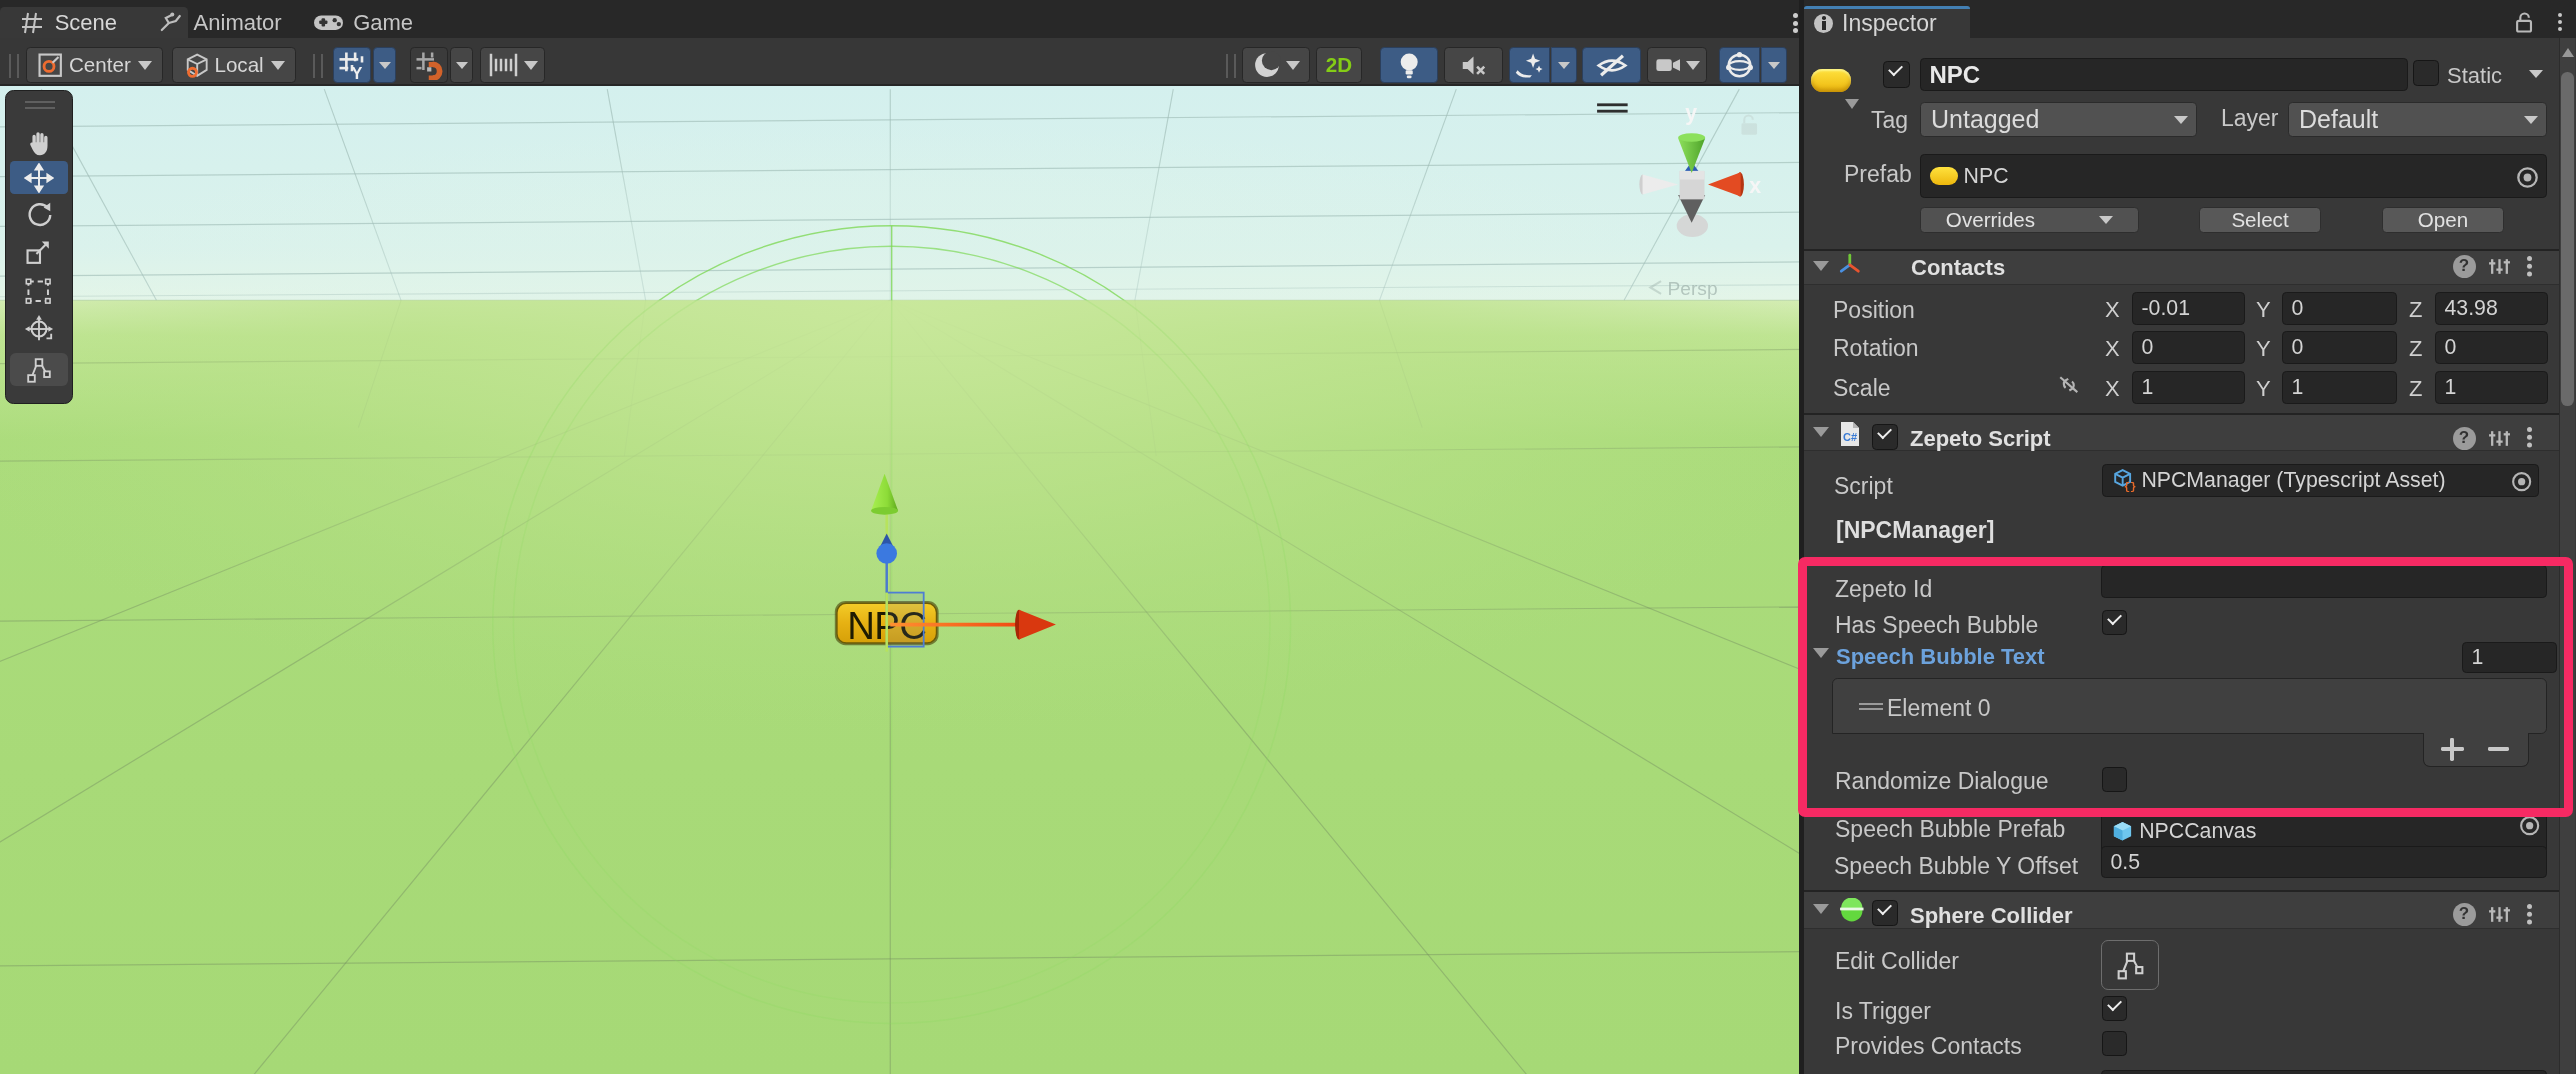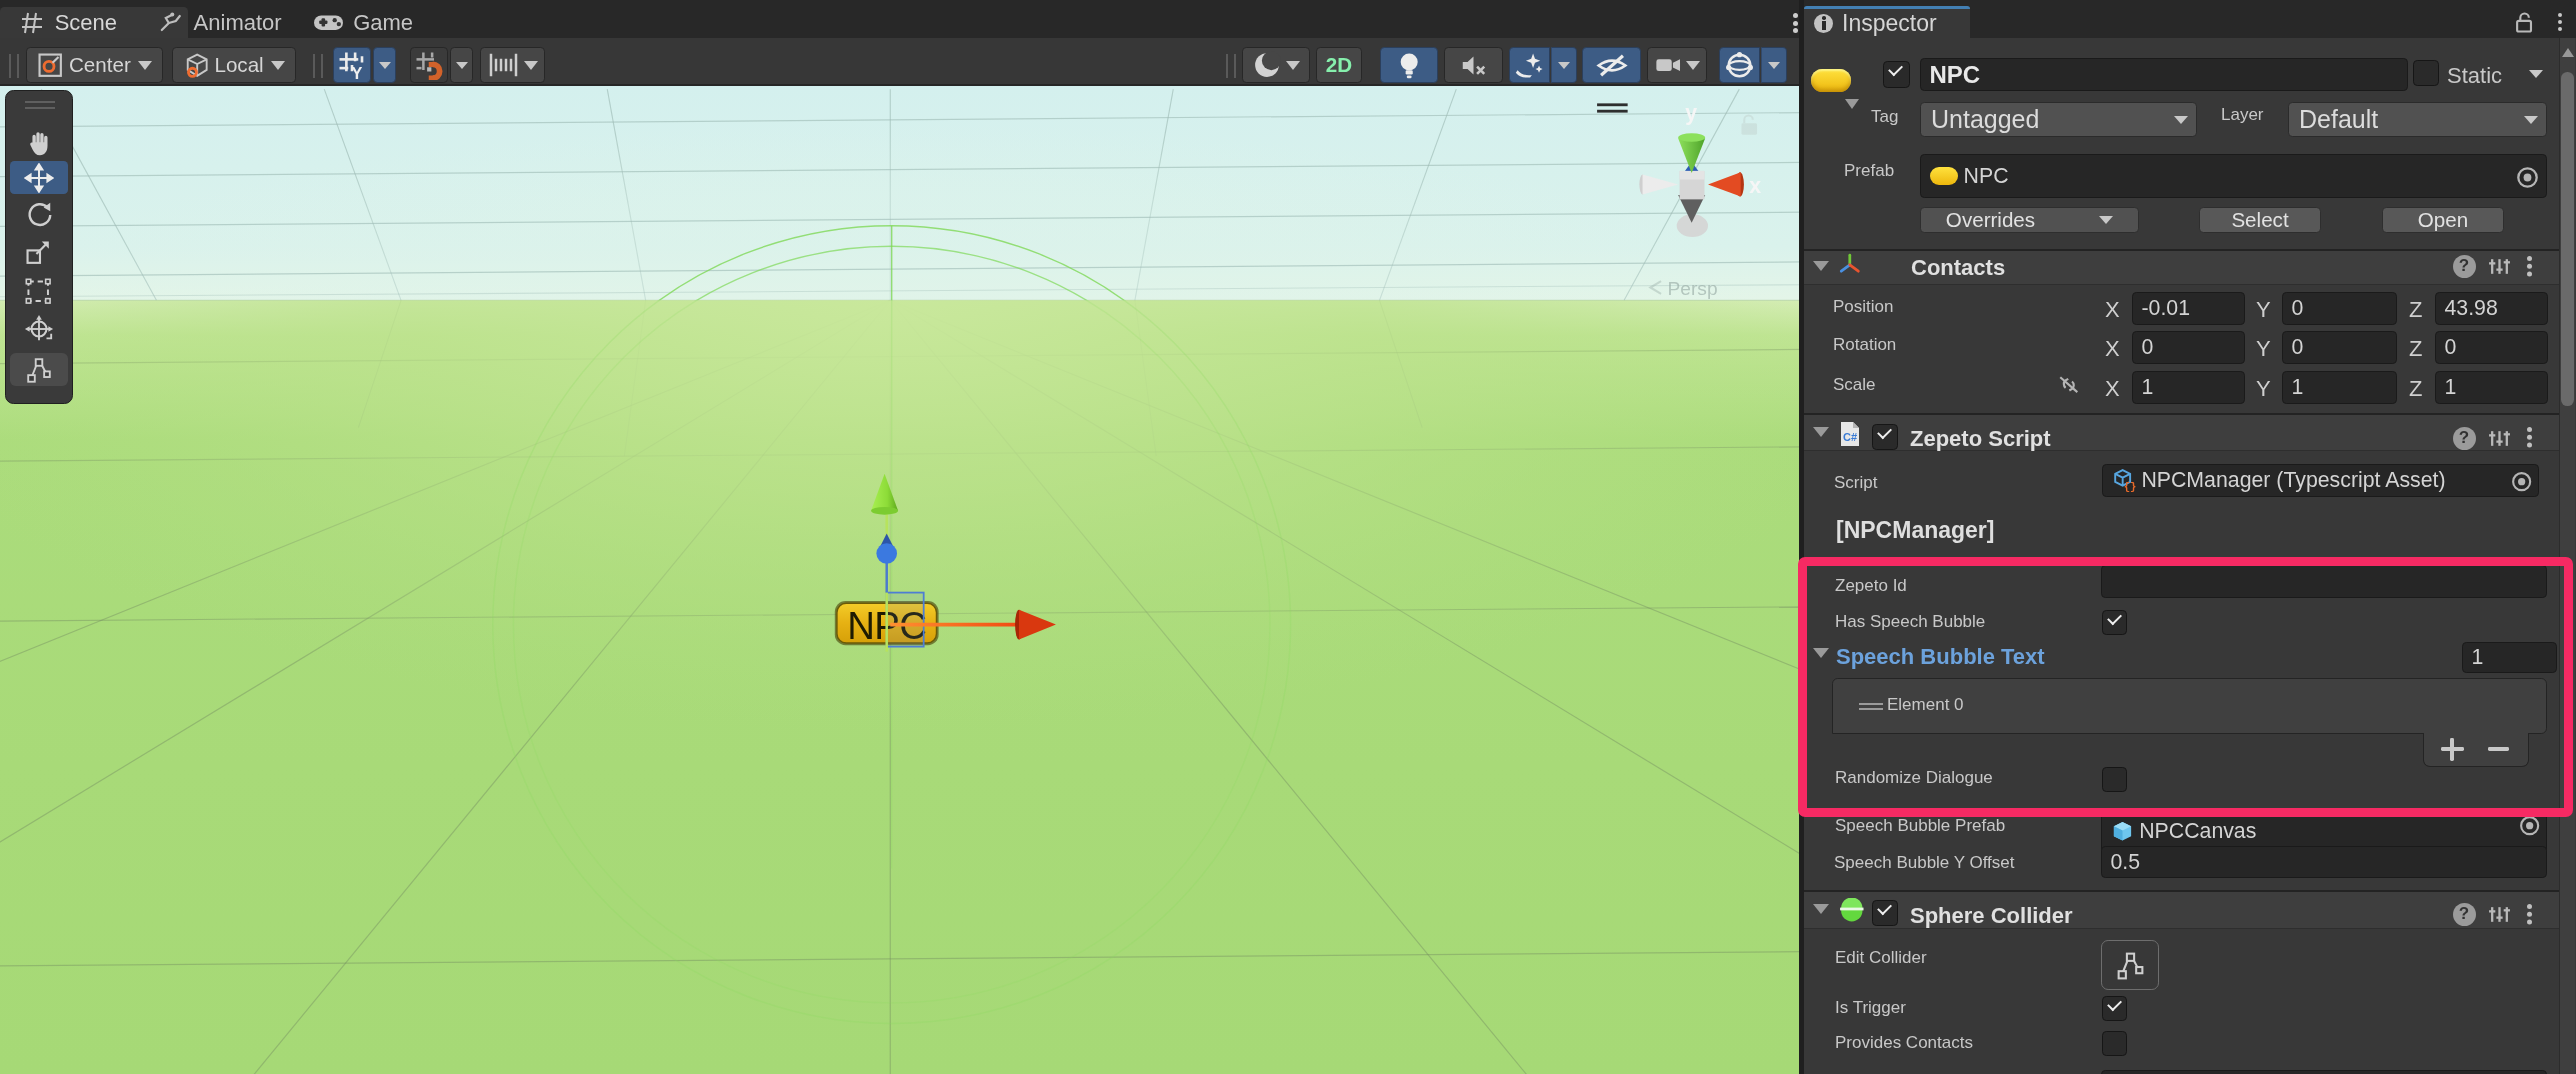--- a/index.html
+++ b/index.html
@@ -13,21 +13,21 @@
   
   #scenebar{left:0;top:38px;width:1804px;height:48px;background:#373737;border-bottom:2.1px solid #262626;box-sizing:border-box;}
   .tbtn{position:absolute;top:9.2px;height:36px;background:#464646;border:0.7px solid #272727;border-radius:4.3px;
         box-sizing:border-box;display:flex;align-items:center;justify-content:center;color:#d6d6d6;font-size:20.6px;}
   .tbtn.blue{background:#3d5c85;border-color:#2b3f5c;}
   .grip{position:absolute;top:15.6px;width:10px;height:24px;
         border-left:2.1px solid #5a5a5a;border-right:2.1px solid #5a5a5a;box-sizing:border-box;}
   .dd{width:0;height:0;border-left:7.8px solid transparent;border-right:7.8px solid transparent;border-top:9.2px solid #c8c8c8;}
   
   #inspector{left:1804px;top:0;width:772px;height:1075px;background:#383838;}
-  .ilabel{position:absolute;color:#c8c8c8;font-size:17px;white-space:nowrap;}
+  .ilabel{position:absolute;color:#c8c8c8;font-size:23px;white-space:nowrap;}
   .ifield{position:absolute;background:#262626;border:1.4px solid #1a1a1a;border-radius:4.3px;box-sizing:border-box;
           color:#d4d4d4;font-size:21.3px;display:flex;align-items:center;padding-left:8.5px;overflow:hidden;white-space:nowrap;}
   .idrop{position:absolute;background:#515151;border:0.7px solid #2b2b2b;border-radius:4.3px;box-sizing:border-box;
          color:#dcdcdc;font-size:25px;display:flex;align-items:center;padding-left:10px;}
   .idrop .dd{position:absolute;right:8.5px;top:50%;margin-top:-3.6px;border-left:7.1px solid transparent;border-right:7.1px solid transparent;border-top:8.5px solid #c8c8c8;}
   .ibtn{position:absolute;background:#585858;border:0.7px solid #2e2e2e;border-radius:4.3px;box-sizing:border-box;
         color:#e2e2e2;font-size:20.6px;display:flex;align-items:center;justify-content:center;}
   .chk{position:absolute;width:25px;height:25px;background:#2a2a2a;border:1.4px solid #161616;border-radius:4.3px;box-sizing:border-box;}
   .chk.on:after{content:"";position:absolute;left:5px;top:2.8px;width:10.7px;height:5.7px;
         border-left:2.8px solid #eee;border-bottom:2.8px solid #eee;transform:rotate(-45deg);}
@@ -152,21 +152,21 @@
     <div class="grip" style="left:1226px;"></div>
 
     <div class="tbtn" style="left:1242px;width:68px;">
       <svg width="30" height="30" viewBox="0 0 24 24" style="margin-right:2.8px;">
         <circle cx="12" cy="12" r="9.5" fill="#d2d2d2"></circle>
         <circle cx="15.5" cy="8.5" r="7.6" fill="#464646"></circle>
       </svg>
         <span class="dd" style="margin-left:1.4px;"></span>
     </div>
 
-    <div class="tbtn" style="left:1316px;width:46px;font-weight:bold;color:#86efac;">2D</div>
+    <div class="tbtn" style="left:1316px;width:46px;font-weight:bold;color:#84cc16;">2D</div>
 
     <div class="tbtn blue" style="left:1380px;width:58px;">
       <svg width="28.4" height="31" viewBox="0 0 24 26">
         <circle cx="12" cy="10" r="7.2" fill="#ececec"></circle>
         <rect x="9" y="17" width="6" height="3.6" rx="1" fill="#ececec"></rect>
         <rect x="10" y="21.4" width="4" height="2.4" rx="1" fill="#ececec"></rect>
       </svg>
     </div>
 
     <div class="tbtn" style="left:1444px;width:59px;">

